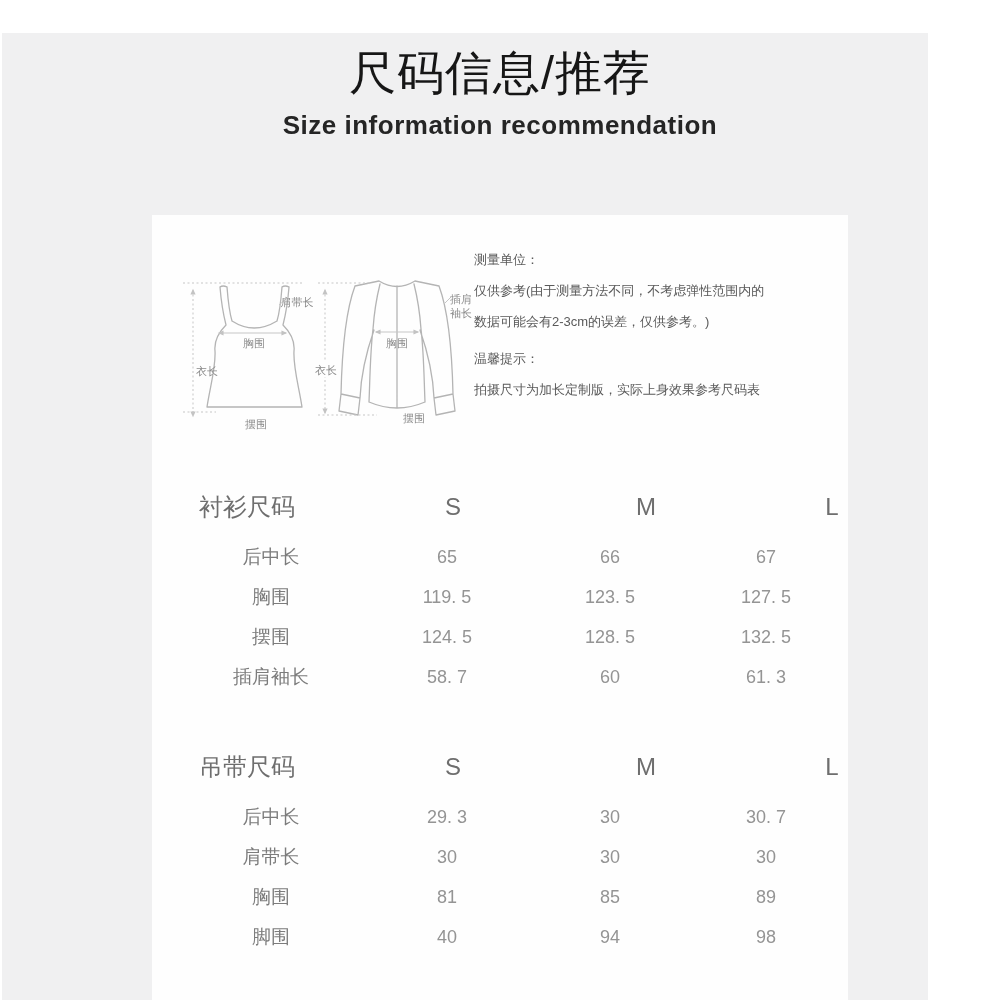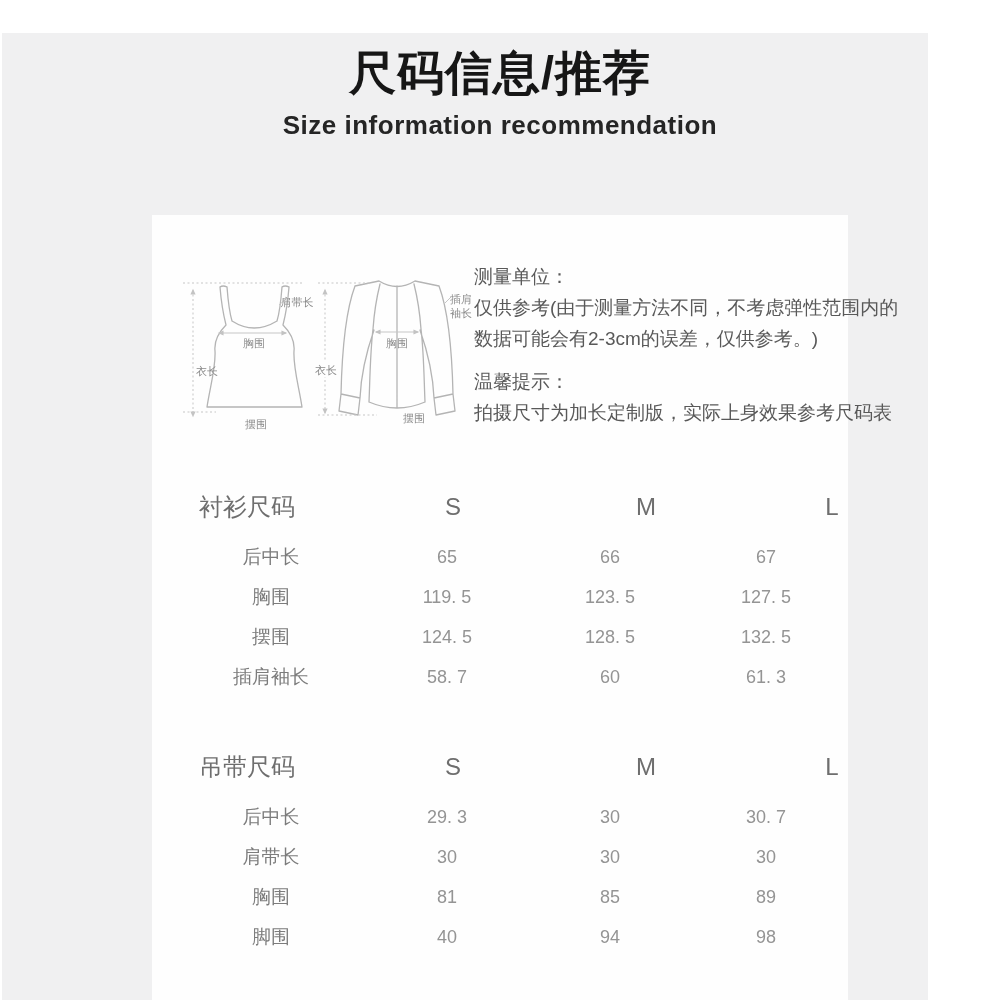--- a/index.html
+++ b/index.html
@@ -7,38 +7,38 @@
     width:1000px; height:1000px; position:relative; overflow:hidden;
     background:#ffffff;
     font-family:"Liberation Sans","DejaVu Sans",sans-serif;
   }
   .panel {
     position:absolute; left:2px; top:33px; width:926px; height:967px;
     background:#f0f0f1;
   }
   .page-title {
     position:absolute; top:42px; left:0; width:1000px; text-align:center;
-    font-size:47px; font-weight:700; color:#161616; letter-spacing:1px;
+    font-size:47px; font-weight:400; color:#161616; letter-spacing:1px;
   }
   .page-subtitle {
     position:absolute; top:110px; left:0; width:1000px; text-align:center;
     font-size:26px; font-weight:700; color:#252525; letter-spacing:0.5px;
   }
   .card {
     position:absolute; left:152px; top:215px; width:696px; height:785px;
     background:#fefefe;
   }
   .svg-diagrams { position:absolute; left:12px; top:40px; }
   .dg-label { fill:#8a8a8a; font-size:11px; stroke:none; }
   .notes {
-    position:absolute; left:322px; top:46px; width:372px;
-    font-size:19px; line-height:31px; color:#595959;
+    position:absolute; left:322px; top:29px; width:372px;
+    font-size:13px; line-height:31px; color:#595959;
   }
   .notes div { white-space:nowrap; }
-  .notes .tip-heading { margin-top:12px; }
+  .notes .tip-heading { margin-top:6px; }
 
   .size-table { position:absolute; left:0; width:696px; }
   .table1 { top:268px; }
   .table2 { top:528px; }
   .trow {
     display:grid; grid-template-columns:190px 162px 164px 148px;
     align-items:center;
   }
   .thead { height:48px;gap:30px; }
   .tbody { margin-top:6px;padding-left:24px; }

